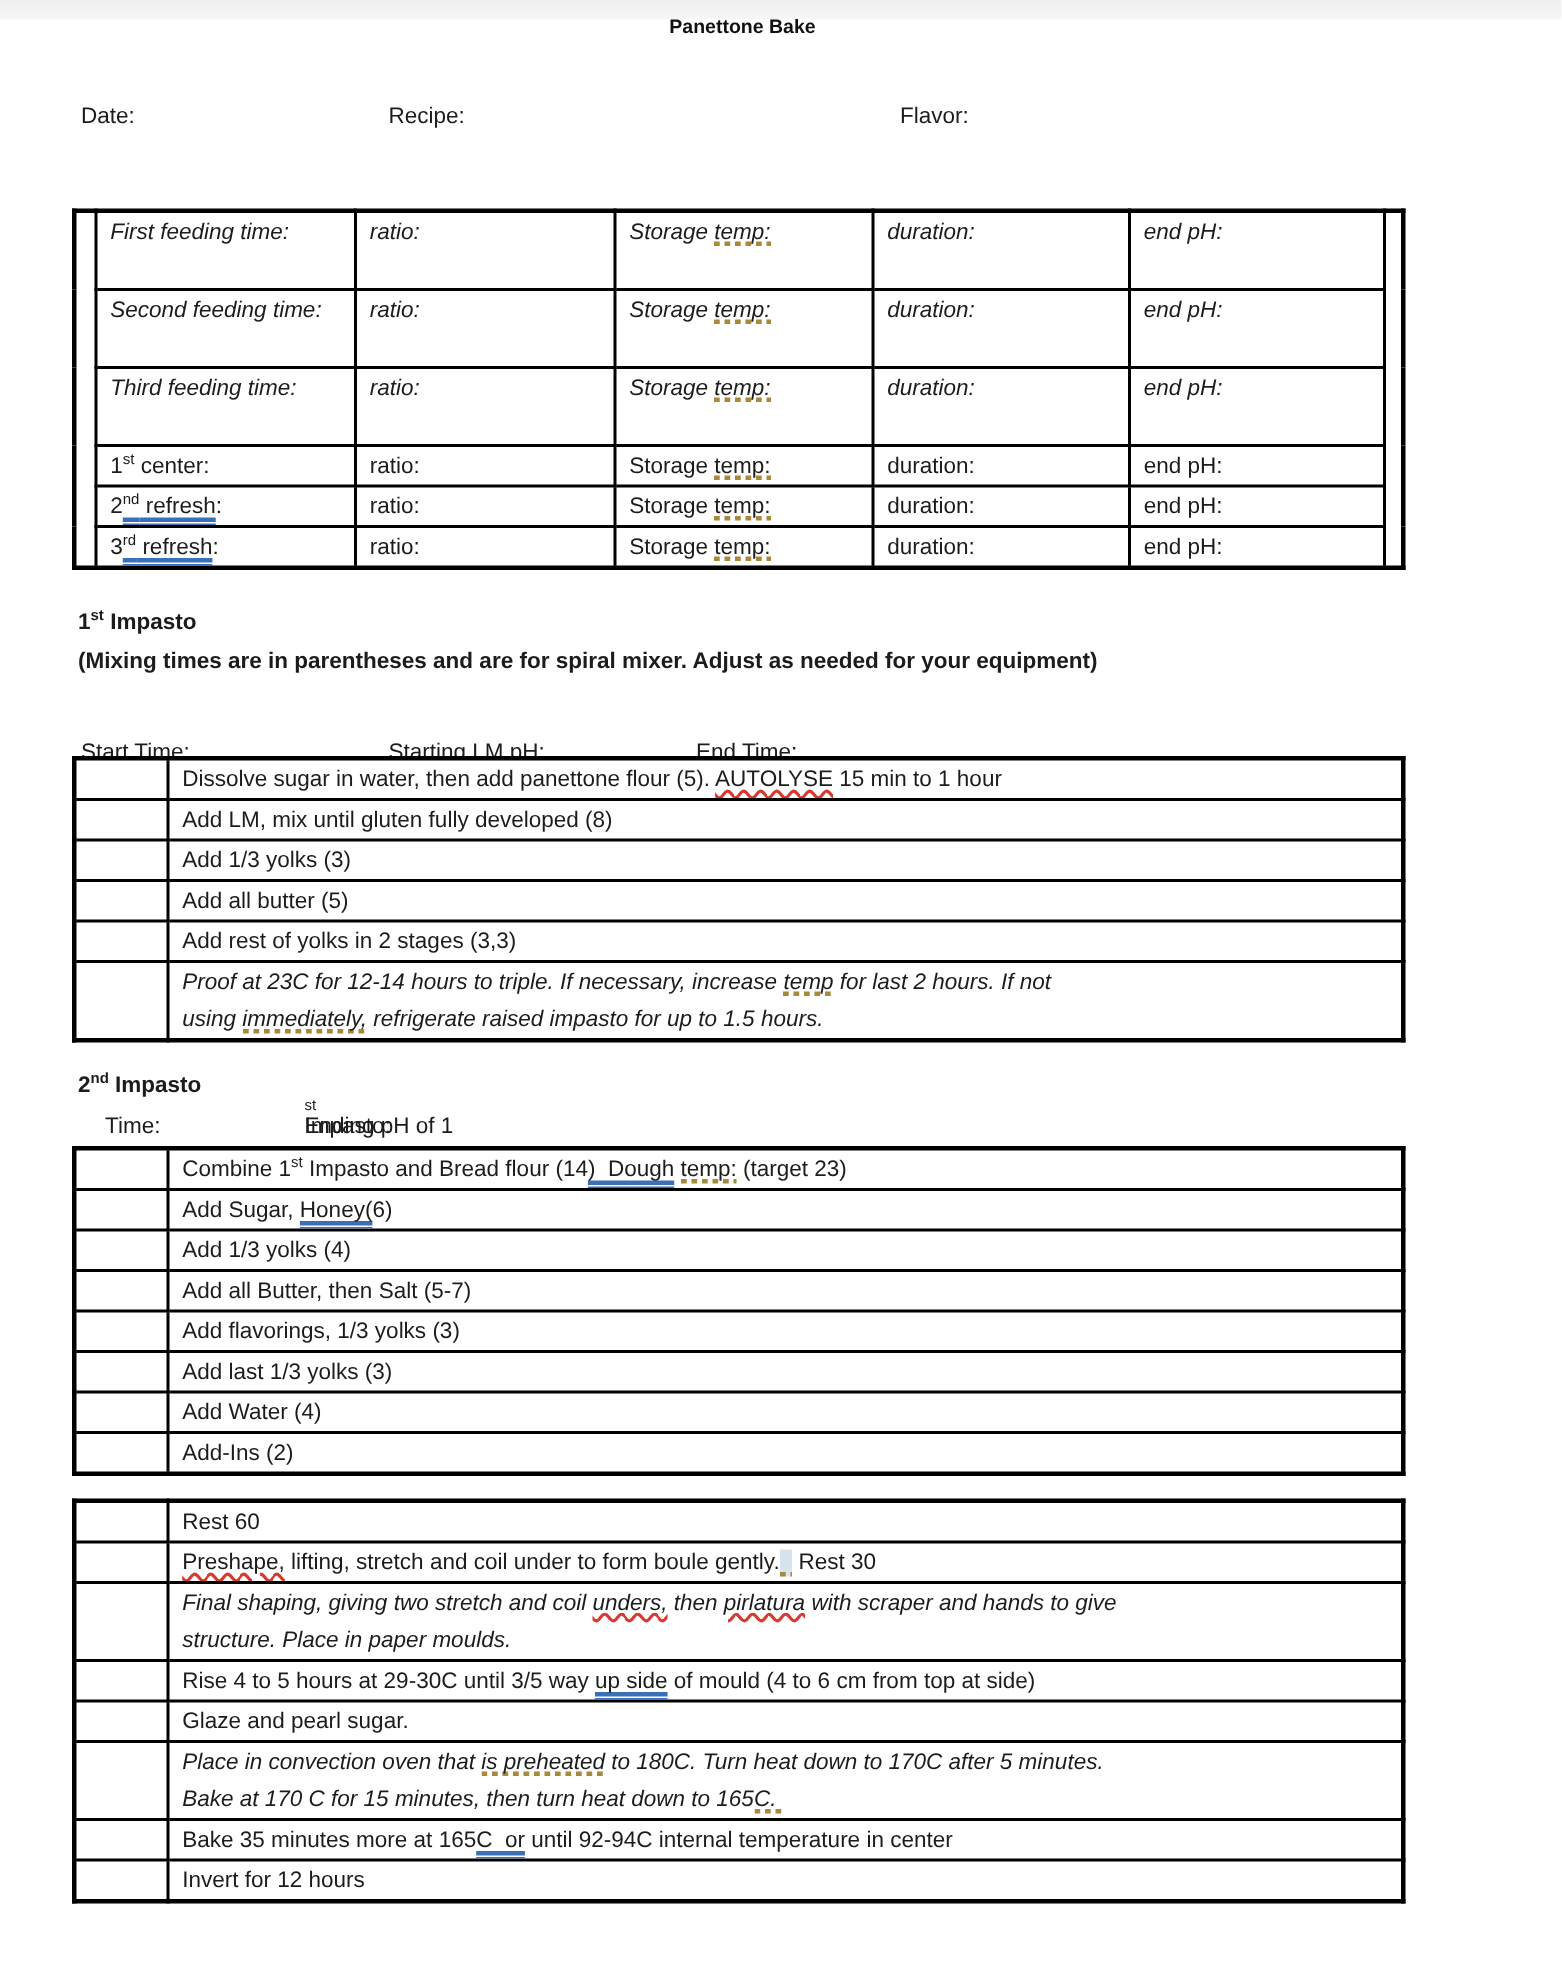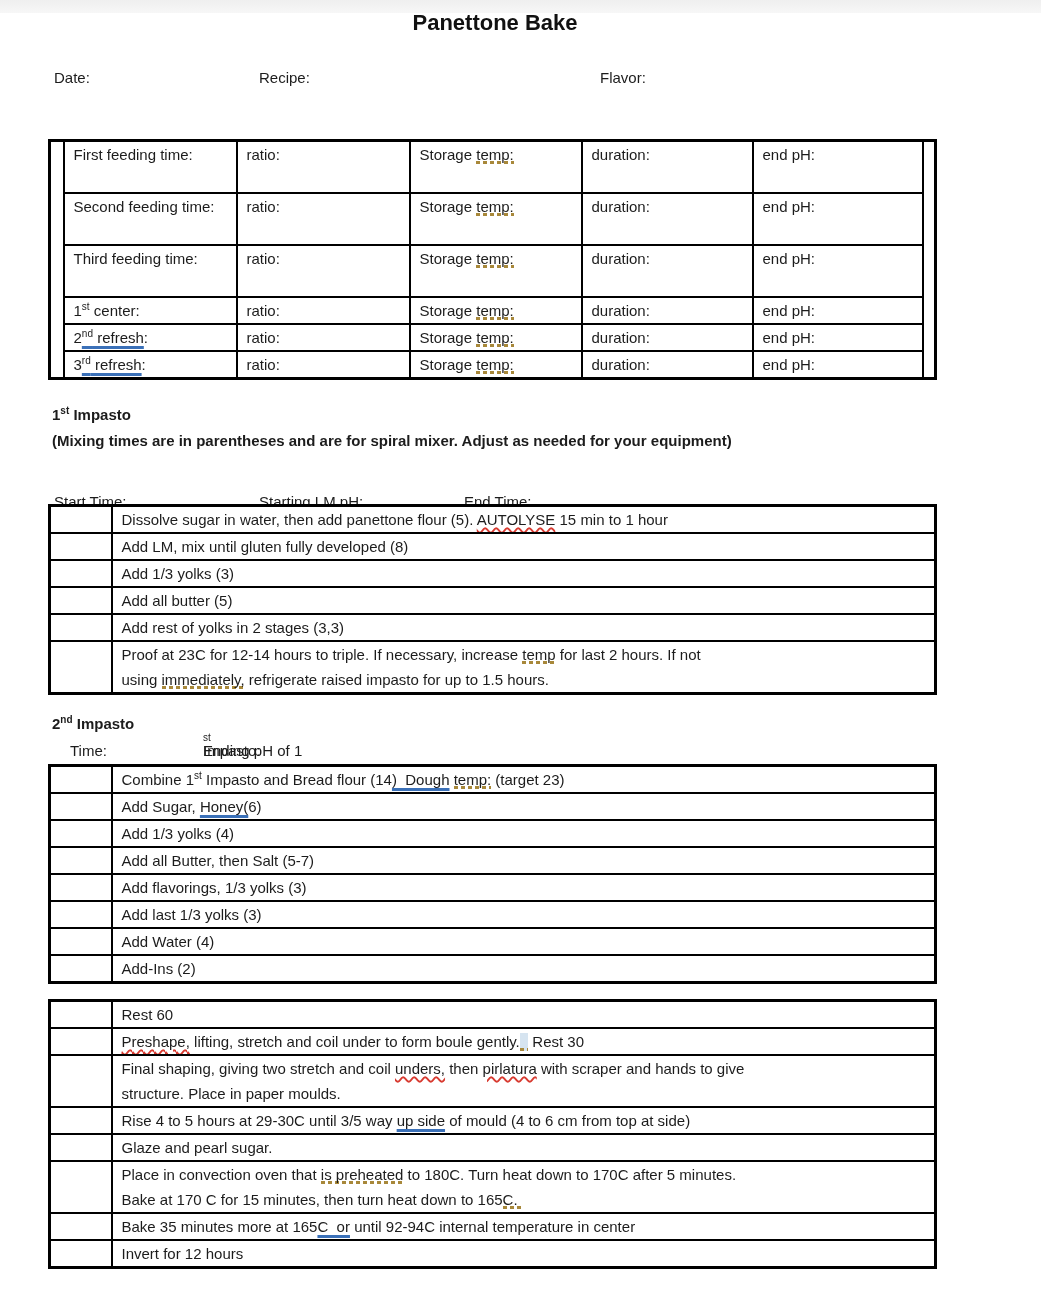--- a/index.html
+++ b/index.html
@@ -11,21 +11,21 @@
     color:#1c1c1c;
     overflow:hidden;
   }
   .top-strip{
     position:absolute;top:0;left:0;right:0;height:13px;
     background:linear-gradient(#efefef,#f7f7f7);
   }
   .title{
     position:absolute;top:10px;left:0;width:990px;
     margin:0;text-align:center;
-    font-size:22px;font-weight:bold;color:#111;
+    font-size:13px;font-weight:bold;color:#111;
   }
   .line{position:absolute;left:2px;width:100%;height:26px;font-size:15px;line-height:26px;}
   .line span{position:absolute;top:0;white-space:nowrap;}
   .l-header1{top:65px;}
   .l-header2{top:91px;}
   .f-date{left:52px;}   .f-recipe{left:257px;} .f-flavor{left:598px;}
   .f-lm{left:52px;}     .f-oos{left:188px;}    .f-ph{left:529px;}
   .l-start{top:477px;margin-top:12px;}
   .f-starttime{left:52px;} .f-startlmph{left:257px;} .f-endtime{left:462px;}
   .l-time{top:738px;margin-left:16px;}
@@ -46,21 +46,21 @@
   }
   .doc-table td{
     border:2px solid #000;
     padding:0 9px;
     vertical-align:top;
     font-size:15px;line-height:25px;
     overflow:hidden;white-space:normal;
   }
   td.edge-cell{padding:0;}
   td.check-cell{padding:0;}
-  tr.tall{height:52px;}
+  tr.tall{height:52px;font-style:italic;}
   tr.std{height:26px;}
   .t-feeding{top:139px;width:886px;}
   .t-imp1{top:504px;width:886px;}
   .t-imp2{top:764px;width:886px;}
   .t-final{top:999px;width:886px;}
 
   .m-sup{font-size:10px;vertical-align:super;line-height:0;}
   .m-red{
     text-decoration-line:underline;
     text-decoration-style:wavy;

